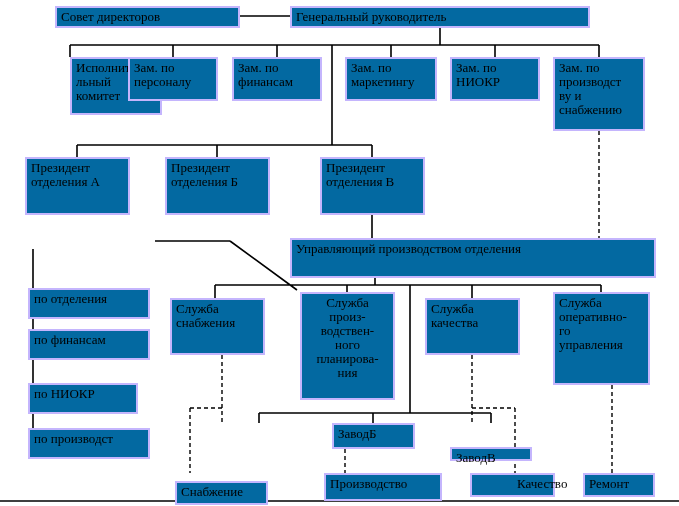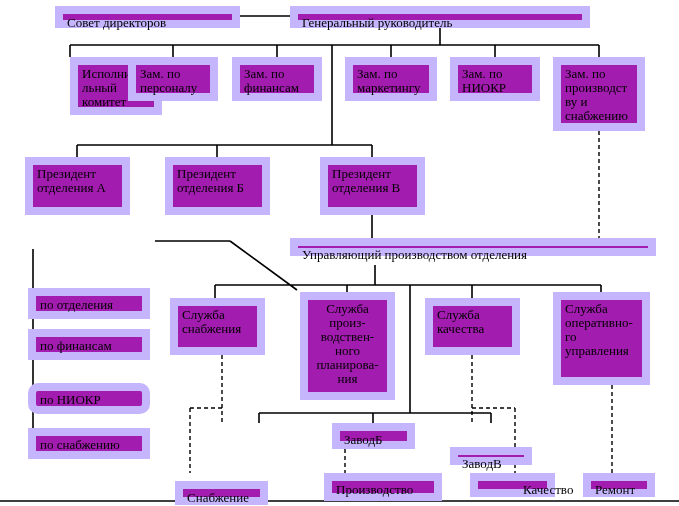--- a/index.html
+++ b/index.html
@@ -8,22 +8,22 @@
     width:679px;height:506px;
     background:#ffffff;
     font-family:"Liberation Serif","DejaVu Serif",serif;
     font-size:13px;line-height:14px;color:#000;
     overflow:hidden;
   }
   .wires{position:absolute;left:0;top:0;}
   .node{
     position:absolute;
     box-sizing:border-box;
-    border:8px solid #c4b5fd;
-    background:#a21caf;
+    border:2px solid #c4b5fd;
+    background:#0369a1;
     padding:2px 2px 0 4px;
     white-space:pre-line;
   }
   .plain{
     position:absolute;
     white-space:pre-line;
     background:#fff;
   }
   .center{text-align:center;padding-left:2px;}
 
@@ -31,25 +31,25 @@
   #n-gen{left:290px;top:6px;width:300px;height:22px;}
   #n-ispolkom{left:25px;top:57px;width:92px;height:58px;margin-left:45px;}
   #n-zam-personal{left:128px;top:57px;width:90px;height:44px;}
   #n-zam-finans{left:232px;top:57px;width:90px;height:44px;}
   #n-zam-marketing{left:345px;top:57px;width:92px;height:44px;}
   #n-zam-niokr{left:450px;top:57px;width:90px;height:44px;}
   #n-zam-proizv{left:553px;top:57px;width:92px;height:74px;}
   #n-prez-a{left:25px;top:157px;width:105px;height:58px;}
   #n-prez-b{left:165px;top:157px;width:105px;height:58px;}
   #n-prez-v{left:320px;top:157px;width:105px;height:58px;}
-  #n-uprav{left:290px;top:238px;width:366px;height:15px;}
+  #n-uprav{left:290px;top:238px;width:366px;height:40px;}
   #lbl-shtaby{left:28px;top:231px;width:134px;height:18px;}
   #n-shtab-marketing{left:28px;top:288px;width:122px;height:31px;}
   #n-shtab-finans{left:28px;top:329px;width:122px;height:31px;}
-  #n-shtab-niokr{left:28px;top:383px;width:122px;height:31px;border-radius:10px;}
+  #n-shtab-niokr{left:28px;top:383px;width:110px;height:31px;}
   #n-shtab-personal{left:28px;top:428px;width:122px;height:31px;}
   #n-sl-snab{left:170px;top:298px;width:95px;height:57px;}
   #n-sl-proizv{left:300px;top:292px;width:95px;height:108px;}
   #n-sl-kach{left:425px;top:298px;width:95px;height:57px;}
   #n-sl-oper{left:553px;top:292px;width:97px;height:93px;}
   #n-zavod-a{left:218px;top:423px;width:82px;height:26px;}
   #n-zavod-b{left:332px;top:423px;width:83px;height:26px;}
   #n-zavod-v{left:450px;top:423px;width:82px;height:14px;margin-top:24px;}
   #n-snab{left:175px;top:473px;width:93px;height:24px;margin-top:8px;}
   #n-proizv{left:312px;top:473px;width:118px;height:28px;margin-left:12px;}
@@ -118,21 +118,21 @@
 отделения Б</div>
   <div class="node" id="n-prez-v">Президент
 отделения В</div>
 
   <div class="node" id="n-uprav">Управляющий производством отделения</div>
 
 
   <div class="node" id="n-shtab-marketing">по отделения</div>
   <div class="node" id="n-shtab-finans">по финансам</div>
   <div class="node" id="n-shtab-niokr">по НИОКР</div>
-  <div class="node" id="n-shtab-personal">по снабжению</div>
+  <div class="node" id="n-shtab-personal">по производст</div>
 
   <div class="node" id="n-sl-snab">Служба
 снабжения</div>
   <div class="node center" id="n-sl-proizv">Служба
 произ-
 водствен-
 ного
 планирова-
 ния</div>
   <div class="node" id="n-sl-kach">Служба

